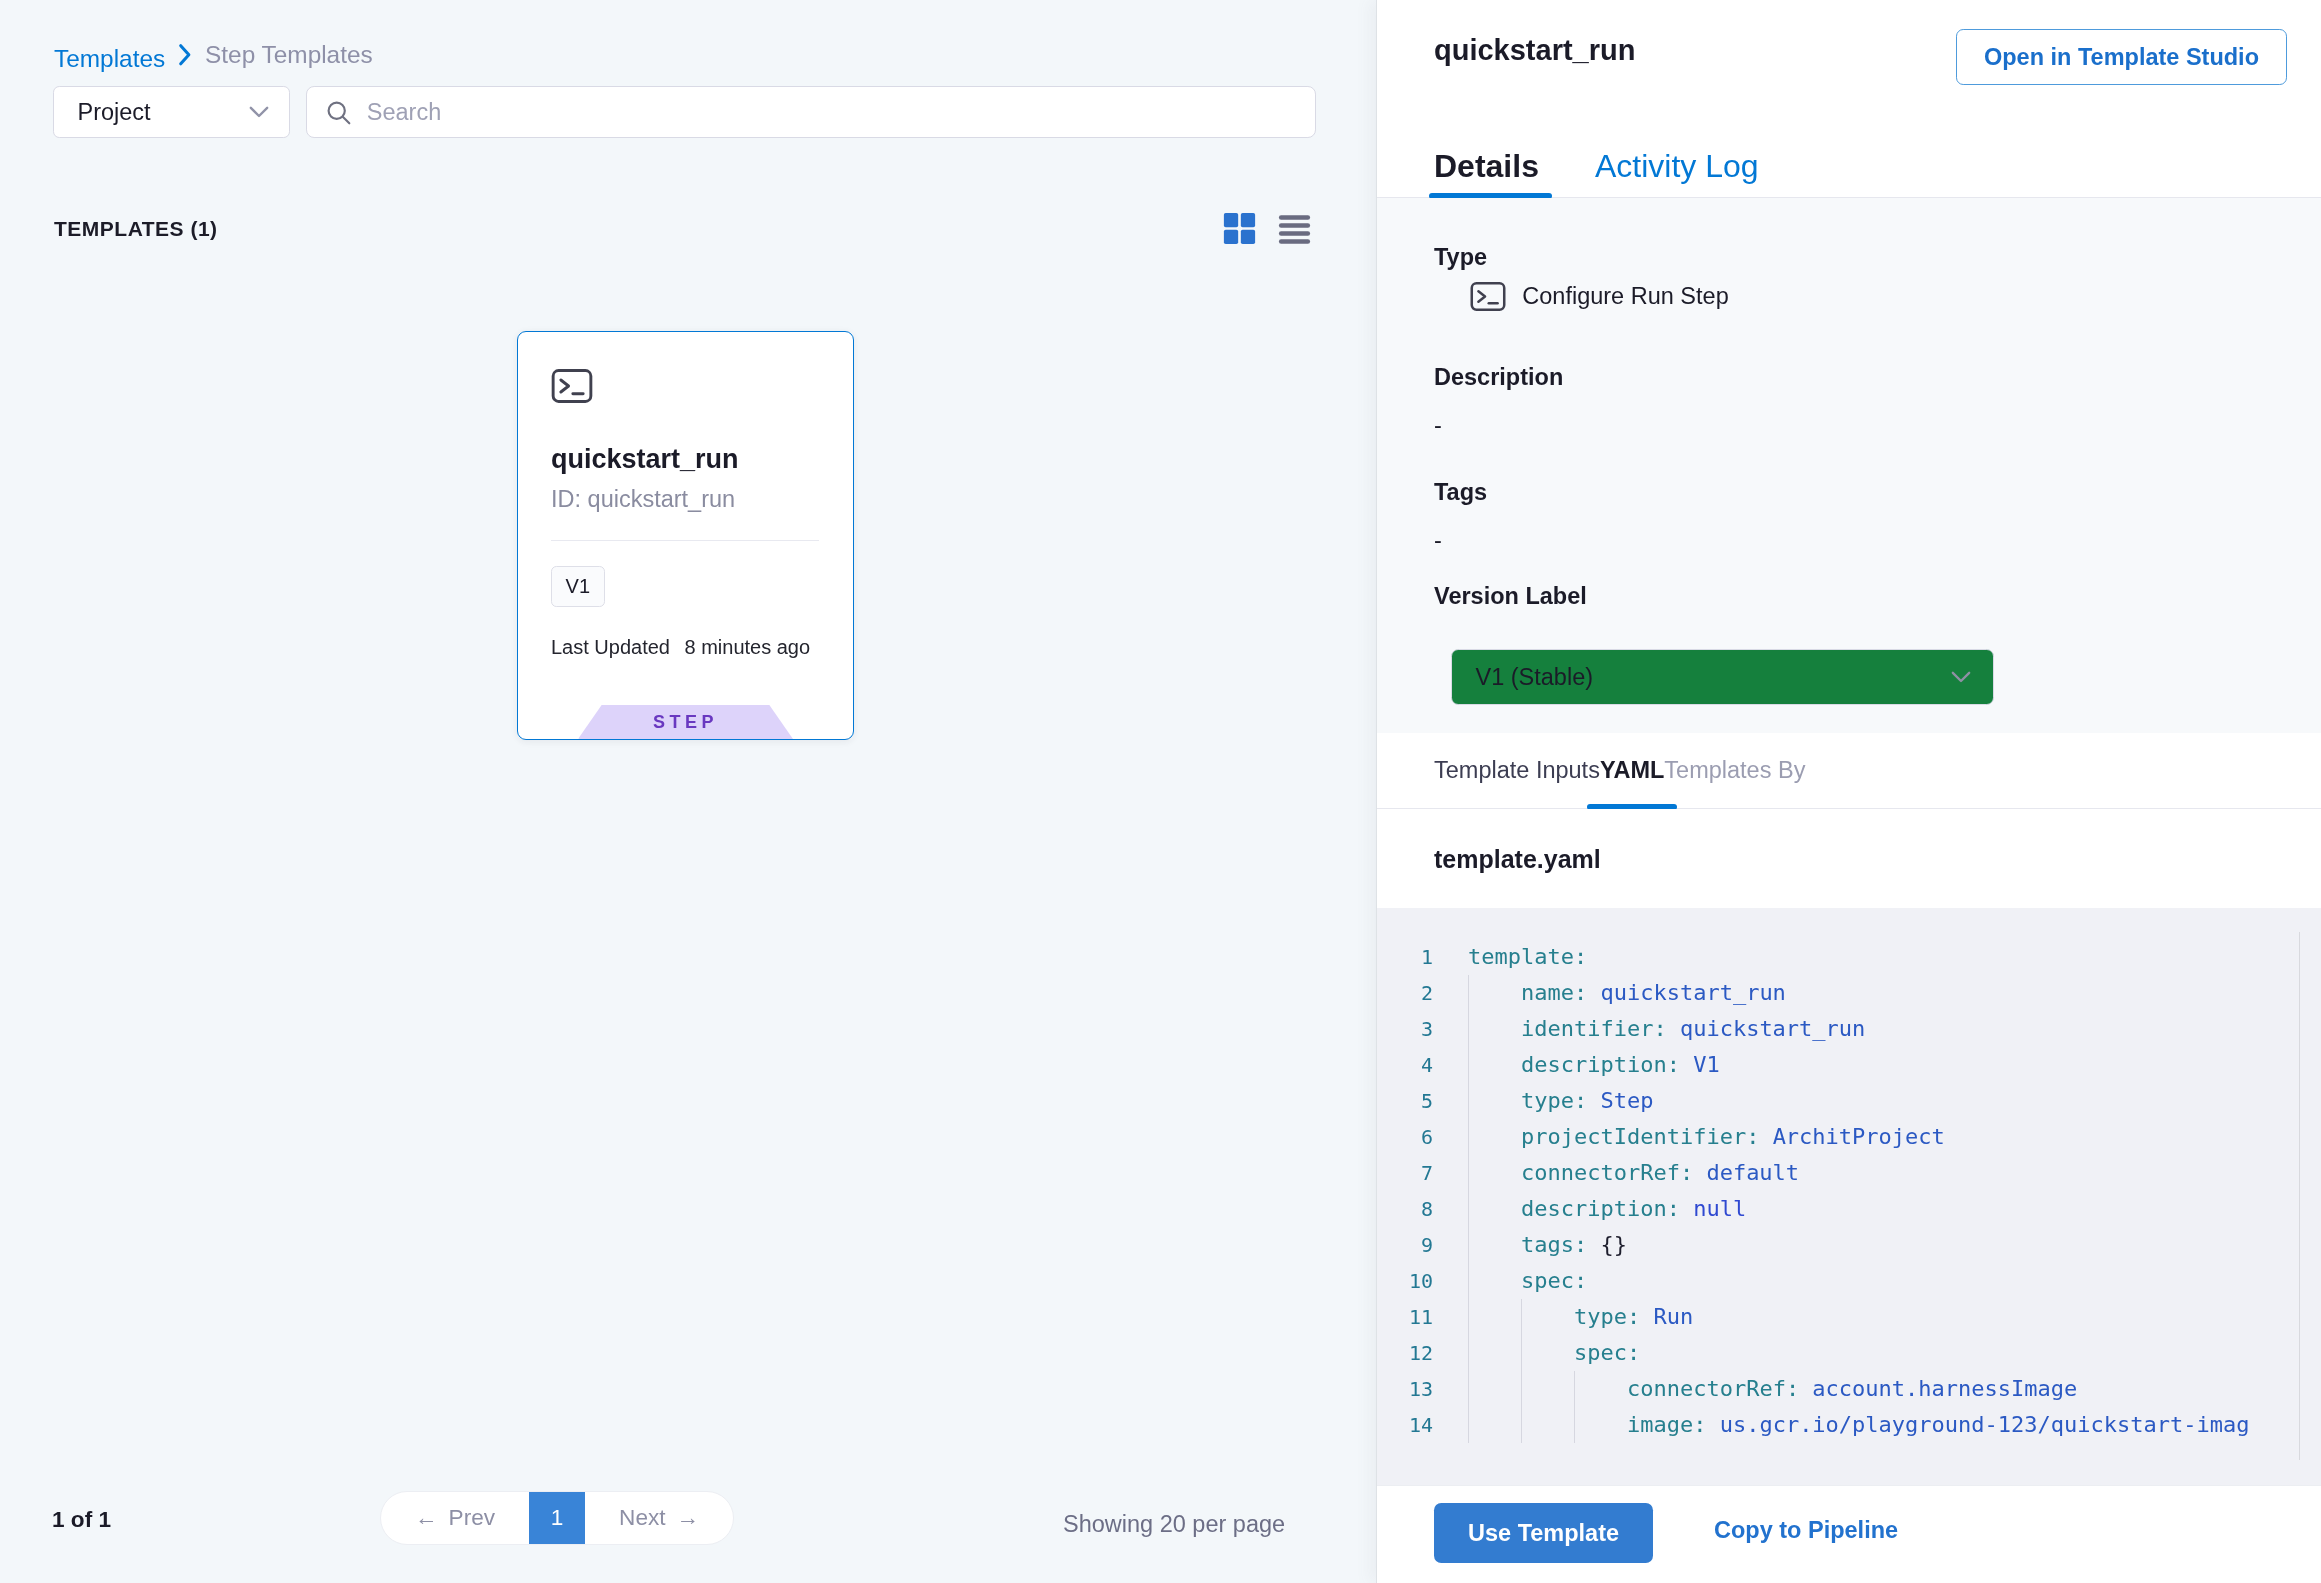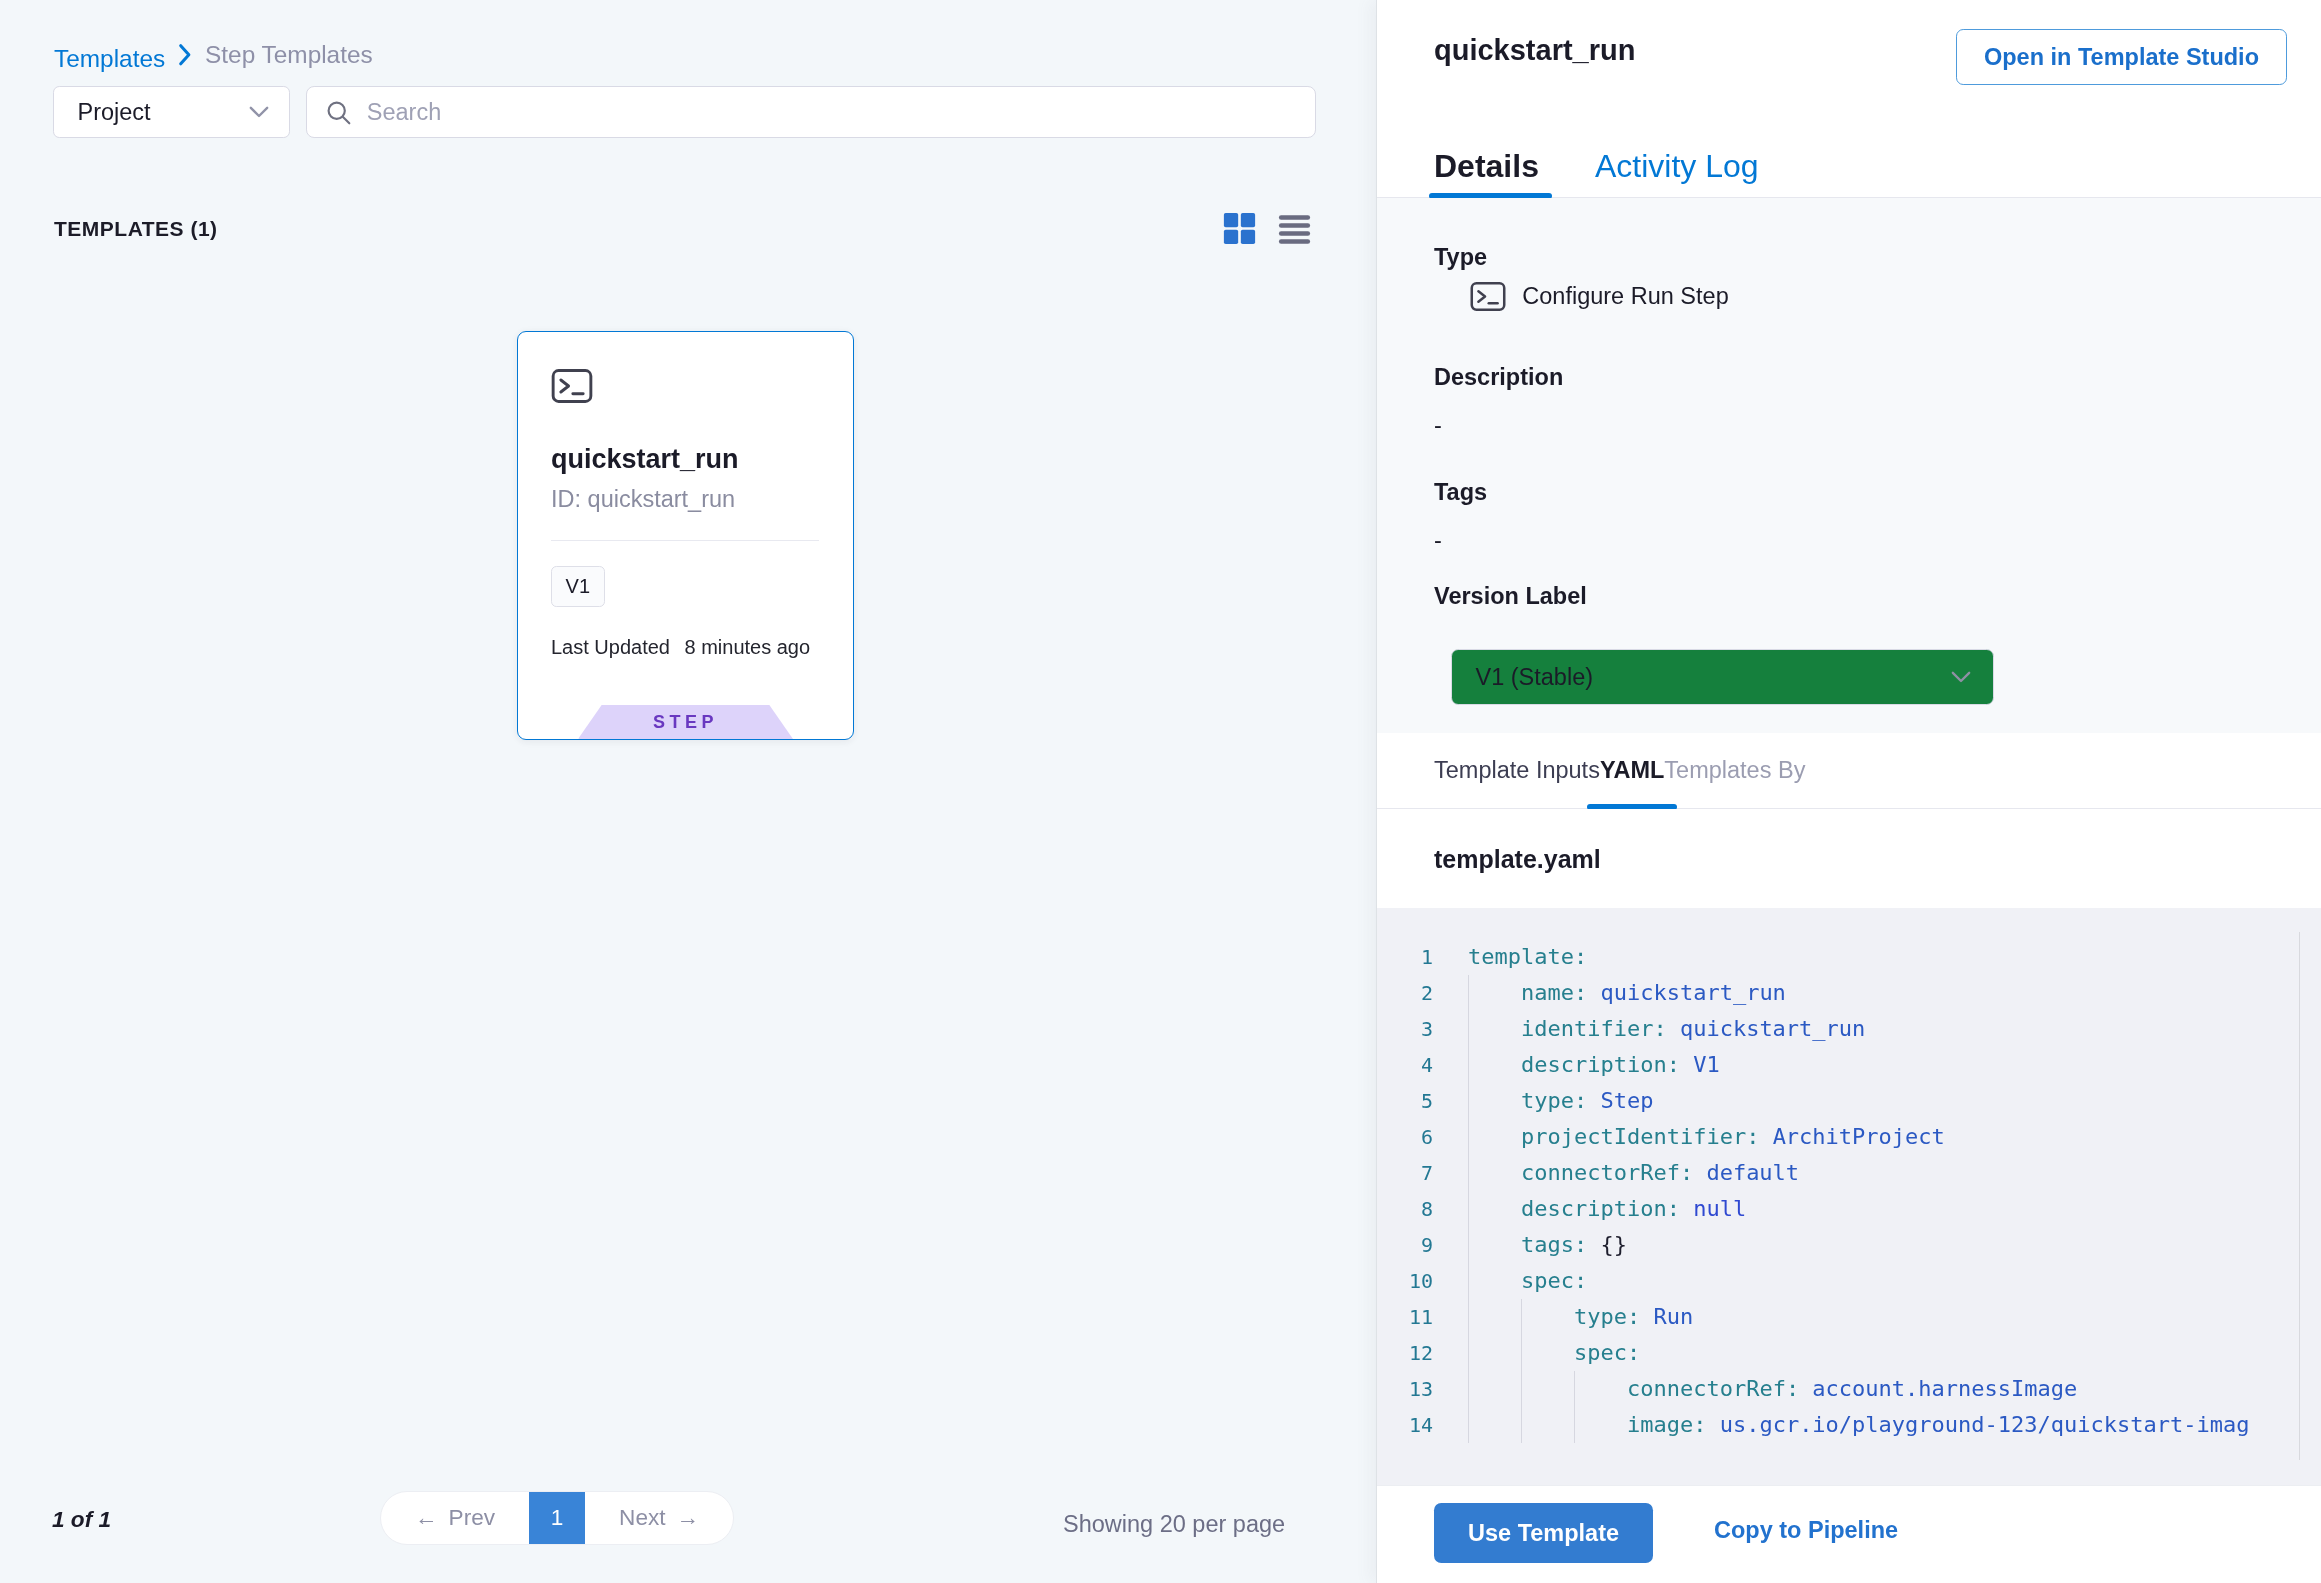--- a/index.html
+++ b/index.html
@@ -23,21 +23,21 @@
   
   .tpl-card { position:absolute; left:517px; top:331px; width:337px; height:409px; background:#fff; border:1.8px solid #0278d5; border-radius:9px; box-shadow:0 1.8px 7.2px rgba(40,41,61,.07); padding:36px 34px 0 33px; overflow:hidden; cursor:pointer; }
   .tpl-title { font-size:27px; font-weight:600; color:#1b1b28; margin-top:40px; }
   .tpl-id { font-size:23.5px; color:#8a8ca0; margin-top:11px; }
   .tpl-divider { height:0.9px; background:#e8e9f0; margin-top:27px; }
   .version-badge { display:inline-block; margin-top:25px; padding:8.1px 13.6px; border:0.9px solid #dedfe8; background:#fafbfd; border-radius:5.4px; font-size:20px; color:#1b1b28; }
   .updated-row { margin-top:29px; font-size:20px; color:#24252e; display:flex; gap:14.5px; }
   .step-badge { position:absolute; bottom:0; left:50%; transform:translateX(-50%); width:215px; height:34px; background:#ddd3fa; clip-path:polygon(11% 0, 89% 0, 100% 100%, 0 100%); display:flex; align-items:center; justify-content:center; font-size:18px; font-weight:bold; letter-spacing:4.5px; color:#6938c0; }
 
   
-  .result-count { position:absolute; left:52px; top:1507px; font-size:22.6px; font-weight:600; color:#1b1b28;font-style:italic; }
+  .result-count { position:absolute; left:52px; top:1507px; font-size:22.6px; font-weight:600; color:#1b1b28; }
   .pagination { position:absolute; left:380px; top:1491px; height:54px; background:#fff; border:0.9px solid #eceef3; border-radius:27px; display:flex; align-items:center; overflow:hidden; }
   .page-btn { font-size:22.6px; color:#8d8fa5; padding:0 34px; height:100%; display:flex; align-items:center; gap:11px; cursor:pointer; }
   .page-current { width:56px; height:100%; background:#3984d7; color:#fff; font-size:22.6px; display:flex; align-items:center; justify-content:center; cursor:pointer; }
   .per-page { position:absolute; left:1063px; top:1511px; font-size:23.5px; color:#6c6e86; }
 
   
   .right-panel { position:absolute; left:1376px; top:0; width:945px; height:1583px; background:#fff; border-left:0.9px solid #dee2e6; box-shadow:-7.2px 0 14.5px rgba(96,97,112,.06); }
   .panel-header { position:absolute; left:0; top:0; right:0; height:136px; }
   .panel-title { position:absolute; left:57px; top:34px; font-size:29px; font-weight:bold; color:#1b1b28; }
   .open-studio-btn { position:absolute; right:34px; top:29px; height:56px; padding:0 27px; background:#fff; border:1.8px solid #4e9bdc; border-radius:7.2px; font-size:23.5px; font-weight:bold; color:#1a6fcb; display:flex; align-items:center; cursor:pointer; font-family:"Liberation Sans", sans-serif; }

